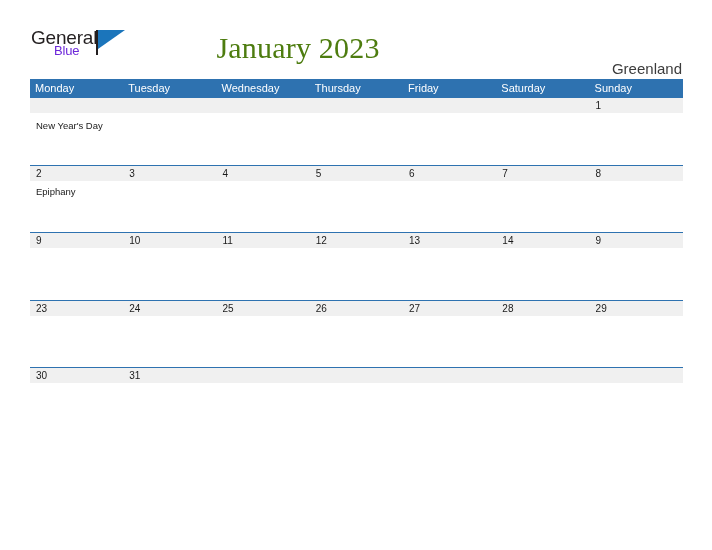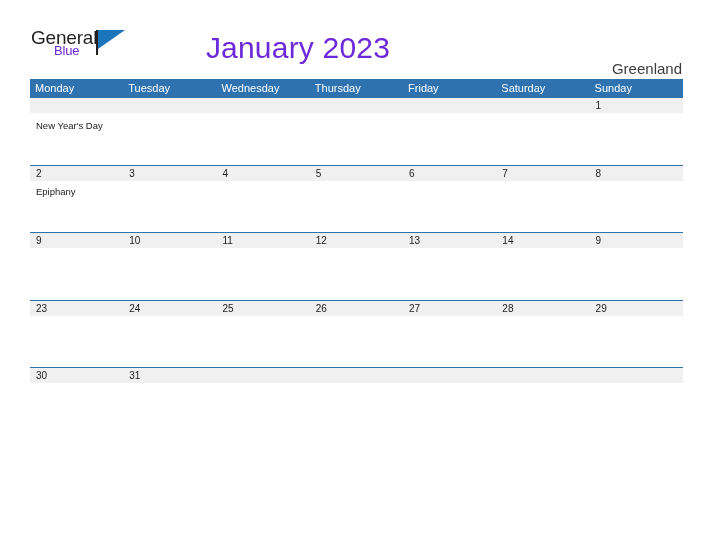--- a/index.html
+++ b/index.html
@@ -75,23 +75,23 @@
   }
 
   .month-title {
     position: absolute;
     left: 0;
     top: 31px;
     width: 596px;
     text-align: center;
     font-size: 30px;
     font-weight: 400;
-    color: #6d28d9;
+    color: #4d7c0f;
     letter-spacing: 0.2px;
-    font-family: Liberation Sans, sans-serif;
+    font-family: Liberation Serif, serif;
   }
 
   .country-label {
     position: absolute;
     right: 30px;
     top: 60px;
     font-size: 15px;
     color: #3c3c3c;
     font-family: "Liberation Sans", sans-serif;
   }

